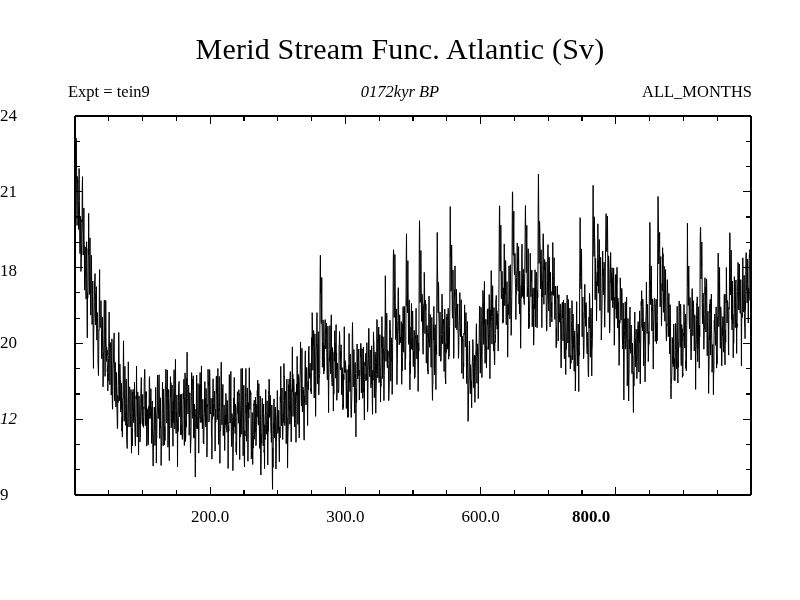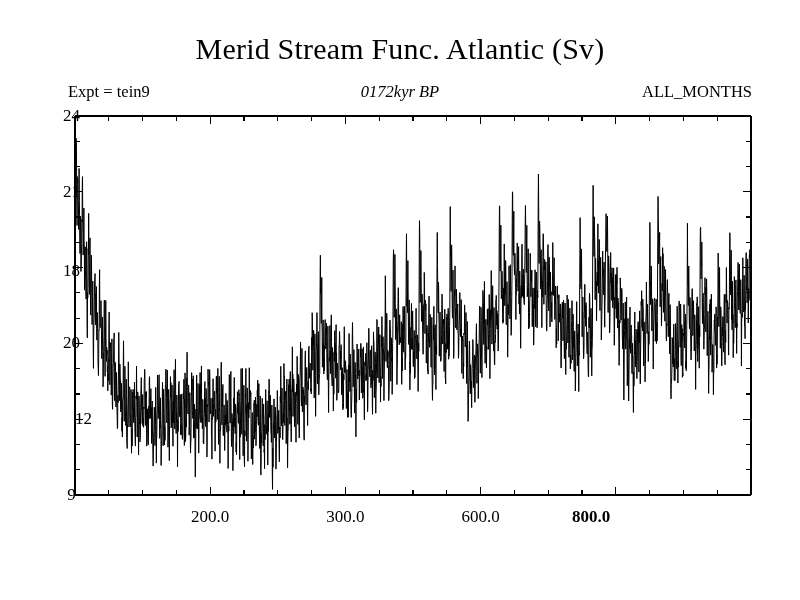--- a/index.html
+++ b/index.html
@@ -51,23 +51,22 @@
     font-size: 19px;
     white-space: nowrap;
   }
 
   .tick-label {
     position: absolute;
     font-size: 17px;
     white-space: nowrap;
   }
   .ytick-label {
-    text-align: center;
+    text-align: left;
     transform: translateY(-50%);
-    margin-left: 40px;
   }
   .xtick-label {
     transform: translateX(-50%);
   }
   svg { display: block; }
 </style>
 </head>
 <body>
 
 <div id="figure">
@@ -154,21 +153,21 @@
     <g id="series-group">
         <clipPath id="plotclip">
           <rect x="75" y="116" width="676" height="379"></rect>
         </clipPath>
         <path d="M75.00 160.54 L75.23 154.64 L75.46 186.00 L75.68 191.16 L75.91 155.68 L76.14 138.24 L76.37 142.71 L76.59 172.08 L76.82 199.88 L77.05 225.49 L77.28 176.51 L77.51 183.36 L77.73 179.48 L77.96 195.40 L78.19 206.11 L78.42 214.27 L78.65 229.45 L78.87 199.21 L79.10 168.42 L79.33 200.34 L79.56 214.85 L79.78 237.59 L80.01 253.56 L80.24 233.18 L80.47 216.32 L80.70 229.13 L80.92 271.51 L81.15 267.14 L81.38 258.86 L81.61 243.53 L81.84 219.54 L82.06 221.92 L82.29 184.52 L82.52 176.63 L82.75 226.21 L82.97 234.64 L83.20 255.08 L83.43 242.75 L83.66 229.19 L83.89 207.98 L84.11 240.39 L84.34 244.69 L84.57 290.13 L84.80 262.89 L85.02 252.80 L85.25 246.86 L85.48 277.03 L85.71 276.84 L85.94 294.76 L86.16 299.14 L86.39 259.85 L86.62 241.80 L86.85 263.19 L87.08 319.76 L87.30 337.85 L87.53 292.74 L87.76 297.81 L87.99 287.43 L88.21 248.54 L88.44 254.80 L88.67 213.35 L88.90 242.87 L89.13 280.08 L89.35 294.40 L89.58 286.99 L89.81 244.96 L90.04 237.87 L90.27 270.58 L90.49 300.99 L90.72 315.14 L90.95 299.56 L91.18 271.52 L91.40 255.28 L91.63 275.44 L91.86 293.03 L92.09 324.48 L92.32 312.79 L92.54 296.58 L92.77 281.08 L93.00 306.60 L93.23 347.00 L93.46 368.38 L93.68 335.09 L93.91 322.82 L94.14 318.47 L94.37 301.19 L94.59 281.89 L94.82 278.94 L95.05 273.57 L95.28 289.51 L95.51 325.04 L95.73 322.09 L95.96 293.62 L96.19 298.79 L96.42 286.64 L96.64 328.45 L96.87 340.13 L97.10 324.43 L97.33 312.49 L97.56 322.42 L97.78 332.55 L98.01 362.80 L98.24 368.88 L98.47 375.57 L98.70 354.25 L98.92 330.01 L99.15 330.23 L99.38 283.01 L99.61 269.67 L99.83 316.49 L100.06 325.91 L100.29 327.55 L100.52 325.74 L100.75 322.95 L100.97 300.61 L101.20 319.03 L101.43 330.73 L101.66 358.36 L101.89 358.72 L102.11 346.01 L102.34 316.96 L102.57 342.97 L102.80 350.25 L103.02 386.82 L103.25 381.85 L103.48 352.42 L103.71 351.66 L103.94 335.12 L104.16 302.01 L104.39 300.04 L104.62 303.74 L104.85 350.05 L105.07 376.38 L105.30 327.46 L105.53 345.92 L105.76 300.48 L105.99 337.32 L106.21 350.76 L106.44 361.44 L106.67 347.11 L106.90 355.63 L107.13 350.08 L107.35 371.77 L107.58 365.98 L107.81 390.79 L108.04 373.48 L108.26 380.61 L108.49 358.80 L108.72 355.74 L108.95 323.99 L109.18 312.03 L109.40 346.23 L109.63 342.57 L109.86 384.76 L110.09 346.67 L110.32 347.36 L110.54 342.71 L110.77 351.00 L111.00 372.17 L111.23 395.10 L111.45 388.30 L111.68 353.58 L111.91 338.84 L112.14 386.25 L112.37 404.71 L112.59 409.28 L112.82 390.69 L113.05 368.13 L113.28 363.90 L113.50 363.35 L113.73 339.44 L113.96 339.06 L114.19 332.95 L114.42 386.72 L114.64 400.68 L114.87 378.62 L115.10 362.54 L115.33 362.36 L115.56 370.15 L115.78 403.30 L116.01 407.01 L116.24 394.33 L116.47 372.59 L116.69 386.39 L116.92 406.03 L117.15 417.04 L117.38 428.60 L117.61 427.22 L117.83 395.36 L118.06 402.56 L118.29 385.43 L118.52 369.09 L118.75 332.43 L118.97 351.65 L119.20 370.13 L119.43 400.73 L119.66 388.78 L119.88 364.14 L120.11 373.92 L120.34 383.06 L120.57 380.68 L120.80 412.00 L121.02 390.82 L121.25 408.84 L121.48 383.34 L121.71 394.54 L121.93 431.17 L122.16 417.25 L122.39 436.97 L122.62 400.36 L122.85 398.32 L123.07 398.36 L123.30 362.64 L123.53 340.84 L123.76 370.17 L123.99 402.74 L124.21 421.39 L124.44 390.03 L124.67 391.44 L124.90 366.28 L125.12 389.36 L125.35 416.64 L125.58 413.44 L125.81 425.44 L126.04 403.73 L126.26 379.04 L126.49 416.52 L126.72 439.99 L126.95 442.99 L127.18 448.49 L127.40 428.93 L127.63 423.10 L127.86 403.74 L128.09 395.04 L128.31 361.82 L128.54 383.77 L128.77 409.98 L129.00 426.95 L129.23 387.42 L129.45 387.59 L129.68 386.86 L129.91 390.73 L130.14 411.43 L130.37 418.63 L130.59 420.77 L130.82 426.89 L131.05 389.60 L131.28 432.32 L131.50 453.18 L131.73 439.52 L131.96 428.61 L132.19 445.79 L132.42 412.76 L132.64 392.09 L132.87 398.50 L133.10 389.37 L133.33 398.31 L133.55 420.00 L133.78 422.76 L134.01 407.87 L134.24 417.06 L134.47 382.11 L134.69 414.11 L134.92 432.53 L135.15 438.01 L135.38 446.08 L135.61 417.15 L135.83 416.11 L136.06 395.95 L136.29 399.13 L136.52 366.09 L136.74 393.36 L136.97 401.31 L137.20 436.94 L137.43 421.75 L137.66 391.91 L137.88 393.64 L138.11 410.66 L138.34 433.69 L138.57 455.04 L138.80 430.94 L139.02 395.93 L139.25 407.74 L139.48 423.77 L139.71 422.15 L139.93 441.89 L140.16 437.50 L140.39 437.26 L140.62 410.84 L140.85 393.27 L141.07 387.93 L141.30 377.53 L141.53 403.21 L141.76 411.73 L141.98 416.39 L142.21 423.56 L142.44 404.37 L142.67 394.49 L142.90 425.83 L143.12 418.62 L143.35 426.09 L143.58 427.42 L143.81 407.09 L144.04 408.68 L144.26 378.51 L144.49 378.58 L144.72 369.36 L144.95 378.95 L145.17 416.25 L145.40 425.59 L145.63 397.84 L145.86 391.70 L146.09 397.86 L146.31 391.65 L146.54 418.09 L146.77 446.14 L147.00 408.63 L147.23 424.35 L147.45 409.17 L147.68 421.89 L147.91 439.99 L148.14 444.35 L148.36 444.76 L148.59 417.14 L148.82 406.15 L149.05 418.83 L149.28 380.38 L149.50 376.67 L149.73 388.26 L149.96 417.81 L150.19 417.21 L150.41 397.88 L150.64 415.32 L150.87 388.66 L151.10 418.68 L151.33 407.73 L151.55 443.44 L151.78 437.71 L152.01 424.27 L152.24 401.01 L152.47 434.15 L152.69 436.98 L152.92 454.72 L153.15 466.08 L153.38 451.50 L153.60 437.03 L153.83 431.08 L154.06 416.07 L154.29 407.19 L154.52 411.88 L154.74 431.46 L154.97 445.60 L155.20 437.27 L155.43 424.71 L155.66 387.37 L155.88 414.10 L156.11 417.74 L156.34 463.12 L156.57 437.61 L156.79 437.89 L157.02 413.48 L157.25 409.11 L157.48 375.08 L157.71 385.88 L157.93 404.78 L158.16 418.64 L158.39 407.18 L158.62 413.42 L158.84 383.21 L159.07 374.71 L159.30 390.78 L159.53 420.68 L159.76 438.45 L159.98 421.64 L160.21 428.07 L160.44 397.81 L160.67 424.62 L160.90 424.89 L161.12 465.48 L161.35 450.38 L161.58 440.32 L161.81 437.75 L162.03 426.61 L162.26 405.84 L162.49 382.27 L162.72 400.85 L162.95 398.60 L163.17 445.81 L163.40 413.31 L163.63 389.00 L163.86 400.03 L164.09 413.24 L164.31 423.67 L164.54 444.95 L164.77 426.83 L165.00 440.45 L165.22 397.06 L165.45 384.98 L165.68 385.47 L165.91 369.32 L166.14 388.02 L166.36 387.47 L166.59 397.80 L166.82 422.96 L167.05 398.31 L167.28 370.05 L167.50 387.58 L167.73 410.47 L167.96 447.20 L168.19 437.74 L168.41 421.14 L168.64 389.47 L168.87 405.27 L169.10 435.70 L169.33 460.62 L169.55 425.36 L169.78 421.06 L170.01 401.49 L170.24 398.66 L170.46 376.58 L170.69 397.01 L170.92 382.50 L171.15 427.91 L171.38 426.11 L171.60 418.04 L171.83 396.95 L172.06 384.93 L172.29 420.48 L172.52 411.53 L172.74 428.63 L172.97 446.23 L173.20 401.44 L173.43 423.00 L173.65 393.95 L173.88 384.33 L174.11 369.74 L174.34 387.66 L174.57 409.19 L174.79 429.09 L175.02 394.79 L175.25 376.22 L175.48 359.36 L175.71 402.08 L175.93 425.17 L176.16 433.49 L176.39 412.52 L176.62 421.45 L176.84 395.03 L177.07 406.38 L177.30 420.39 L177.53 466.84 L177.76 419.93 L177.98 427.78 L178.21 431.35 L178.44 400.89 L178.67 383.87 L178.89 383.20 L179.12 381.35 L179.35 409.83 L179.58 415.61 L179.81 416.81 L180.03 401.50 L180.26 394.49 L180.49 404.24 L180.72 434.51 L180.95 424.75 L181.17 435.07 L181.40 396.42 L181.63 394.15 L181.86 421.46 L182.08 425.38 L182.31 438.57 L182.54 439.37 L182.77 434.80 L183.00 406.12 L183.22 393.36 L183.45 398.70 L183.68 393.18 L183.91 379.25 L184.14 407.94 L184.36 445.52 L184.59 398.61 L184.82 407.70 L185.05 372.87 L185.27 390.32 L185.50 441.51 L185.73 436.16 L185.96 420.67 L186.19 425.56 L186.41 427.16 L186.64 378.09 L186.87 385.65 L187.10 352.16 L187.32 398.56 L187.55 399.00 L187.78 401.94 L188.01 413.96 L188.24 400.89 L188.46 384.93 L188.69 385.25 L188.92 404.33 L189.15 435.20 L189.38 426.70 L189.60 426.63 L189.83 392.70 L190.06 426.36 L190.29 435.90 L190.51 453.10 L190.74 444.48 L190.97 438.97 L191.20 406.84 L191.43 396.63 L191.65 372.58 L191.88 390.30 L192.11 378.96 L192.34 413.28 L192.57 412.78 L192.79 418.45 L193.02 415.88 L193.25 375.80 L193.48 402.21 L193.70 438.11 L193.93 422.83 L194.16 437.59 L194.39 404.27 L194.62 416.17 L194.84 415.28 L195.07 457.18 L195.30 477.10 L195.53 463.25 L195.75 433.33 L195.98 409.06 L196.21 427.56 L196.44 392.35 L196.67 375.11 L196.89 405.65 L197.12 428.98 L197.35 426.39 L197.58 428.97 L197.81 414.84 L198.03 383.47 L198.26 406.76 L198.49 416.89 L198.72 453.12 L198.94 423.60 L199.17 419.53 L199.40 415.89 L199.63 384.68 L199.86 399.21 L200.08 372.54 L200.31 390.81 L200.54 384.28 L200.77 422.47 L201.00 390.35 L201.22 392.90 L201.45 365.91 L201.68 413.22 L201.91 422.60 L202.13 416.71 L202.36 428.70 L202.59 424.44 L202.82 399.35 L203.05 414.31 L203.27 442.35 L203.50 440.57 L203.73 443.95 L203.96 430.03 L204.19 417.70 L204.41 413.72 L204.64 391.88 L204.87 381.55 L205.10 411.48 L205.32 398.42 L205.55 425.39 L205.78 426.72 L206.01 388.45 L206.24 390.67 L206.46 421.77 L206.69 415.09 L206.92 457.04 L207.15 446.40 L207.37 404.44 L207.60 406.71 L207.83 403.83 L208.06 369.19 L208.29 383.32 L208.51 385.45 L208.74 382.05 L208.97 422.07 L209.20 418.03 L209.43 380.98 L209.65 369.62 L209.88 377.75 L210.11 410.35 L210.34 413.97 L210.56 409.88 L210.79 406.35 L211.02 398.27 L211.25 409.32 L211.48 435.96 L211.70 435.59 L211.93 459.13 L212.16 417.82 L212.39 419.27 L212.62 398.00 L212.84 402.07 L213.07 378.77 L213.30 401.98 L213.53 416.33 L213.75 404.37 L213.98 408.81 L214.21 401.12 L214.44 391.12 L214.67 391.54 L214.89 420.55 L215.12 451.13 L215.35 423.99 L215.58 409.14 L215.80 422.10 L216.03 408.70 L216.26 376.42 L216.49 376.21 L216.72 393.36 L216.94 388.13 L217.17 419.54 L217.40 417.87 L217.63 377.89 L217.86 368.44 L218.08 392.49 L218.31 414.11 L218.54 444.35 L218.77 411.80 L218.99 406.79 L219.22 376.35 L219.45 407.32 L219.68 412.49 L219.91 463.31 L220.13 429.67 L220.36 430.94 L220.59 429.64 L220.82 418.04 L221.05 369.45 L221.27 362.19 L221.50 385.00 L221.73 392.37 L221.96 424.81 L222.18 389.22 L222.41 406.48 L222.64 399.36 L222.87 384.36 L223.10 432.69 L223.32 435.71 L223.55 429.28 L223.78 421.35 L224.01 404.87 L224.23 405.62 L224.46 425.47 L224.69 450.53 L224.92 429.53 L225.15 427.10 L225.37 415.36 L225.60 424.69 L225.83 393.45 L226.06 398.84 L226.29 403.20 L226.51 424.67 L226.74 426.88 L226.97 432.26 L227.20 400.42 L227.42 407.38 L227.65 423.64 L227.88 422.21 L228.11 468.46 L228.34 425.72 L228.56 425.82 L228.79 431.08 L229.02 403.39 L229.25 374.66 L229.48 376.33 L229.70 385.57 L229.93 409.09 L230.16 423.10 L230.39 403.34 L230.61 391.26 L230.84 371.35 L231.07 401.12 L231.30 432.07 L231.53 446.52 L231.75 439.80 L231.98 413.45 L232.21 417.53 L232.44 420.50 L232.66 431.69 L232.89 470.67 L233.12 456.52 L233.35 441.19 L233.58 414.24 L233.80 398.05 L234.03 410.47 L234.26 377.44 L234.49 416.15 L234.72 426.69 L234.94 418.91 L235.17 433.62 L235.40 403.98 L235.63 405.76 L235.85 415.70 L236.08 452.10 L236.31 442.23 L236.54 454.66 L236.77 429.64 L236.99 407.42 L237.22 405.90 L237.45 391.72 L237.68 399.07 L237.91 413.59 L238.13 402.71 L238.36 422.05 L238.59 423.29 L238.82 389.66 L239.04 395.26 L239.27 393.71 L239.50 438.82 L239.73 459.59 L239.96 422.74 L240.18 437.16 L240.41 429.19 L240.64 409.17 L240.87 400.51 L241.10 368.56 L241.32 405.76 L241.55 418.59 L241.78 434.28 L242.01 404.83 L242.23 394.96 L242.46 368.38 L242.69 407.38 L242.92 424.70 L243.15 455.78 L243.37 425.52 L243.60 423.67 L243.83 385.27 L244.06 428.17 L244.28 458.76 L244.51 466.82 L244.74 430.69 L244.97 436.12 L245.20 423.78 L245.42 393.55 L245.65 396.84 L245.88 368.45 L246.11 413.22 L246.34 404.95 L246.56 441.20 L246.79 422.28 L247.02 401.73 L247.25 387.89 L247.47 401.51 L247.70 415.89 L247.93 461.29 L248.16 439.50 L248.39 419.46 L248.61 402.68 L248.84 417.89 L249.07 391.59 L249.30 367.74 L249.53 397.01 L249.75 407.22 L249.98 409.44 L250.21 398.31 L250.44 390.58 L250.66 394.45 L250.89 392.74 L251.12 441.23 L251.35 458.95 L251.58 449.82 L251.80 425.17 L252.03 423.62 L252.26 412.57 L252.49 450.51 L252.71 464.47 L252.94 448.10 L253.17 447.41 L253.40 447.92 L253.63 434.38 L253.85 403.87 L254.08 404.99 L254.31 400.16 L254.54 439.16 L254.77 421.64 L254.99 432.00 L255.22 420.37 L255.45 397.10 L255.68 404.10 L255.90 445.73 L256.13 444.10 L256.36 426.89 L256.59 424.62 L256.82 404.32 L257.04 416.77 L257.27 390.43 L257.50 396.96 L257.73 380.13 L257.96 409.95 L258.18 420.78 L258.41 425.21 L258.64 399.70 L258.87 383.67 L259.09 413.23 L259.32 425.80 L259.55 442.86 L259.78 448.48 L260.01 412.08 L260.23 395.93 L260.46 420.67 L260.69 471.25 L260.92 475.06 L261.14 464.73 L261.37 433.85 L261.60 443.08 L261.83 422.16 L262.06 406.44 L262.28 398.29 L262.51 413.36 L262.74 419.88 L262.97 428.18 L263.20 445.77 L263.42 411.07 L263.65 403.98 L263.88 423.16 L264.11 452.32 L264.33 449.60 L264.56 468.71 L264.79 424.66 L265.02 439.65 L265.25 415.37 L265.47 414.95 L265.70 389.55 L265.93 413.75 L266.16 433.03 L266.39 434.20 L266.61 424.67 L266.84 414.42 L267.07 400.78 L267.30 411.39 L267.52 437.44 L267.75 465.03 L267.98 445.64 L268.21 414.48 L268.44 431.27 L268.66 391.40 L268.89 392.93 L269.12 379.18 L269.35 389.11 L269.57 417.48 L269.80 414.84 L270.03 414.15 L270.26 395.15 L270.49 407.86 L270.71 421.31 L270.94 432.82 L271.17 432.85 L271.40 442.35 L271.63 418.01 L271.85 404.99 L272.08 422.50 L272.31 474.17 L272.54 489.33 L272.76 447.91 L272.99 467.37 L273.22 442.97 L273.45 429.81 L273.68 420.62 L273.90 398.97 L274.13 398.94 L274.36 422.35 L274.59 438.00 L274.82 418.96 L275.04 413.09 L275.27 407.14 L275.50 413.02 L275.73 460.15 L275.95 469.10 L276.18 463.94 L276.41 442.25 L276.64 431.09 L276.87 415.91 L277.09 412.19 L277.32 390.47 L277.55 402.00 L277.78 433.38 L278.01 430.82 L278.23 415.23 L278.46 429.66 L278.69 410.35 L278.92 430.22 L279.14 450.21 L279.37 461.77 L279.60 433.60 L279.83 426.91 L280.06 438.02 L280.28 396.52 L280.51 402.58 L280.74 366.35 L280.97 386.56 L281.19 416.61 L281.42 425.96 L281.65 403.11 L281.88 388.60 L282.11 388.00 L282.33 424.37 L282.56 439.36 L282.79 439.61 L283.02 423.93 L283.25 413.85 L283.47 422.65 L283.70 400.39 L283.93 363.50 L284.16 376.82 L284.38 376.01 L284.61 411.96 L284.84 425.48 L285.07 400.22 L285.30 398.51 L285.52 391.43 L285.75 395.92 L285.98 411.66 L286.21 443.67 L286.44 433.76 L286.66 396.83 L286.89 379.08 L287.12 418.22 L287.35 417.85 L287.57 467.74 L287.80 442.89 L288.03 431.70 L288.26 426.66 L288.49 390.58 L288.71 384.65 L288.94 391.63 L289.17 379.02 L289.40 409.57 L289.62 404.58 L289.85 424.25 L290.08 380.53 L290.31 371.56 L290.54 412.38 L290.76 416.14 L290.99 427.25 L291.22 441.85 L291.45 424.27 L291.68 389.87 L291.90 388.44 L292.13 381.94 L292.36 346.83 L292.59 392.06 L292.81 374.07 L293.04 416.46 L293.27 398.74 L293.50 396.31 L293.73 378.93 L293.95 383.83 L294.18 391.41 L294.41 419.92 L294.64 426.88 L294.87 396.17 L295.09 392.23 L295.32 392.18 L295.55 405.67 L295.78 423.54 L296.00 442.30 L296.23 403.64 L296.46 390.68 L296.69 383.98 L296.92 395.12 L297.14 356.30 L297.37 375.88 L297.60 380.57 L297.83 424.34 L298.05 407.83 L298.28 374.38 L298.51 381.02 L298.74 409.81 L298.97 427.30 L299.19 437.90 L299.42 433.22 L299.65 388.25 L299.88 377.19 L300.11 375.42 L300.33 361.08 L300.56 341.94 L300.79 366.84 L301.02 372.00 L301.24 399.62 L301.47 405.92 L301.70 385.56 L301.93 348.37 L302.16 399.05 L302.38 411.96 L302.61 411.39 L302.84 387.81 L303.07 387.00 L303.30 393.84 L303.52 389.95 L303.75 416.02 L303.98 437.40 L304.21 440.16 L304.43 395.81 L304.66 402.51 L304.89 387.17 L305.12 358.43 L305.35 350.84 L305.57 386.60 L305.80 373.72 L306.03 404.86 L306.26 377.95 L306.49 381.04 L306.71 367.43 L306.94 375.51 L307.17 391.15 L307.40 409.15 L307.62 425.53 L307.85 396.17 L308.08 381.51 L308.31 389.65 L308.54 350.30 L308.76 348.09 L308.99 346.27 L309.22 378.33 L309.45 377.99 L309.67 371.67 L309.90 367.48 L310.13 363.19 L310.36 372.84 L310.59 375.05 L310.81 391.27 L311.04 388.57 L311.27 393.90 L311.50 361.98 L311.73 337.53 L311.95 349.65 L312.18 312.68 L312.41 322.29 L312.64 336.63 L312.86 370.22 L313.09 335.27 L313.32 345.23 L313.55 330.39 L313.78 332.58 L314.00 378.89 L314.23 398.05 L314.46 382.00 L314.69 345.35 L314.92 333.94 L315.14 351.53 L315.37 375.45 L315.60 416.39 L315.83 394.63 L316.05 375.08 L316.28 349.95 L316.51 343.88 L316.74 331.34 L316.97 312.66 L317.19 342.50 L317.42 346.25 L317.65 384.05 L317.88 355.32 L318.10 348.35 L318.33 331.64 L318.56 366.94 L318.79 394.75 L319.02 385.03 L319.24 379.64 L319.47 374.16 L319.70 373.73 L319.93 310.49 L320.16 272.89 L320.38 255.23 L320.61 293.35 L320.84 287.59 L321.07 314.93 L321.29 323.42 L321.52 307.94 L321.75 277.52 L321.98 323.27 L322.21 332.11 L322.43 367.21 L322.66 343.13 L322.89 355.80 L323.12 319.90 L323.35 341.29 L323.57 358.32 L323.80 374.01 L324.03 356.88 L324.26 370.70 L324.48 345.84 L324.71 348.79 L324.94 329.19 L325.17 319.57 L325.40 342.97 L325.62 342.42 L325.85 348.82 L326.08 328.63 L326.31 333.68 L326.53 323.21 L326.76 352.58 L326.99 366.47 L327.22 376.99 L327.45 379.77 L327.67 350.19 L327.90 326.15 L328.13 364.20 L328.36 387.90 L328.59 412.52 L328.81 381.33 L329.04 367.52 L329.27 357.92 L329.50 361.22 L329.72 349.63 L329.95 325.59 L330.18 347.64 L330.41 349.16 L330.64 373.71 L330.86 354.28 L331.09 322.61 L331.32 314.84 L331.55 342.69 L331.78 378.51 L332.00 380.86 L332.23 385.90 L332.46 347.57 L332.69 351.81 L332.91 361.85 L333.14 378.45 L333.37 411.08 L333.60 378.43 L333.83 394.31 L334.05 352.33 L334.28 361.36 L334.51 356.73 L334.74 330.72 L334.96 354.09 L335.19 343.37 L335.42 378.15 L335.65 377.96 L335.88 344.84 L336.10 324.57 L336.33 369.51 L336.56 352.82 L336.79 400.29 L337.02 394.72 L337.24 372.12 L337.47 363.04 L337.70 364.72 L337.93 376.33 L338.15 392.52 L338.38 390.48 L338.61 392.54 L338.84 389.15 L339.07 345.30 L339.29 344.17 L339.52 331.38 L339.75 337.16 L339.98 357.51 L340.21 363.06 L340.43 369.78 L340.66 350.93 L340.89 358.60 L341.12 344.71 L341.34 363.25 L341.57 394.67 L341.80 373.08 L342.03 384.09 L342.26 367.69 L342.48 370.69 L342.71 406.38 L342.94 409.76 L343.17 404.02 L343.40 407.58 L343.62 374.18 L343.85 379.72 L344.08 349.28 L344.31 326.73 L344.53 371.76 L344.76 369.22 L344.99 373.05 L345.22 371.97 L345.45 360.72 L345.67 365.27 L345.90 367.41 L346.13 385.21 L346.36 408.52 L346.58 385.24 L346.81 373.77 L347.04 369.53 L347.27 388.83 L347.50 394.70 L347.72 417.31 L347.95 393.98 L348.18 417.21 L348.41 399.53 L348.64 365.16 L348.86 379.28 L349.09 333.52 L349.32 382.21 L349.55 364.86 L349.77 382.63 L350.00 391.67 L350.23 354.09 L350.46 369.12 L350.69 375.69 L350.91 409.14 L351.14 417.47 L351.37 417.37 L351.60 404.03 L351.83 393.57 L352.05 368.09 L352.28 335.71 L352.51 322.56 L352.74 343.02 L352.96 350.30 L353.19 386.83 L353.42 374.30 L353.65 361.99 L353.88 349.62 L354.10 364.19 L354.33 388.41 L354.56 413.10 L354.79 378.55 L355.01 364.82 L355.24 362.45 L355.47 373.53 L355.70 389.61 L355.93 436.83 L356.15 388.80 L356.38 396.68 L356.61 402.40 L356.84 373.65 L357.07 344.02 L357.29 353.32 L357.52 367.16 L357.75 378.99 L357.98 370.22 L358.20 367.37 L358.43 349.06 L358.66 359.09 L358.89 375.90 L359.12 370.07 L359.34 400.05 L359.57 382.21 L359.80 376.56 L360.03 375.62 L360.26 348.82 L360.48 356.86 L360.71 343.33 L360.94 343.65 L361.17 353.12 L361.39 392.83 L361.62 361.56 L361.85 355.66 L362.08 348.75 L362.31 365.92 L362.53 370.28 L362.76 398.30 L362.99 388.04 L363.22 358.47 L363.44 346.96 L363.67 391.88 L363.90 388.64 L364.13 398.25 L364.36 419.83 L364.58 379.48 L364.81 362.28 L365.04 361.85 L365.27 365.89 L365.50 356.48 L365.72 353.31 L365.95 380.77 L366.18 374.04 L366.41 379.77 L366.63 372.25 L366.86 342.68 L367.09 359.14 L367.32 365.72 L367.55 411.73 L367.77 407.63 L368.00 382.55 L368.23 370.56 L368.46 358.15 L368.69 328.24 L368.91 328.66 L369.14 348.65 L369.37 365.14 L369.60 372.50 L369.82 376.83 L370.05 363.05 L370.28 350.00 L370.51 351.08 L370.74 353.58 L370.96 387.75 L371.19 365.83 L371.42 368.05 L371.65 345.78 L371.87 384.14 L372.10 374.97 L372.33 405.40 L372.56 414.29 L372.79 370.33 L373.01 380.33 L373.24 373.53 L373.47 331.89 L373.70 340.83 L373.93 341.63 L374.15 366.65 L374.38 397.62 L374.61 378.66 L374.84 356.26 L375.06 351.88 L375.29 353.32 L375.52 362.46 L375.75 413.20 L375.98 392.85 L376.20 389.54 L376.43 374.62 L376.66 351.84 L376.89 319.48 L377.12 321.00 L377.34 343.46 L377.57 363.82 L377.80 377.90 L378.03 352.49 L378.25 339.08 L378.48 344.08 L378.71 327.02 L378.94 371.66 L379.17 382.59 L379.39 367.78 L379.62 343.69 L379.85 334.62 L380.08 363.70 L380.31 366.78 L380.53 402.05 L380.76 376.40 L380.99 386.35 L381.22 355.45 L381.44 335.80 L381.67 346.94 L381.90 316.58 L382.13 332.71 L382.36 342.77 L382.58 378.50 L382.81 352.74 L383.04 336.73 L383.27 347.42 L383.49 348.15 L383.72 361.64 L383.95 400.62 L384.18 375.62 L384.41 363.95 L384.63 350.17 L384.86 335.65 L385.09 326.18 L385.32 275.71 L385.55 296.15 L385.77 338.25 L386.00 361.42 L386.23 333.96 L386.46 326.89 L386.68 313.12 L386.91 317.11 L387.14 359.92 L387.37 367.68 L387.60 349.88 L387.82 357.59 L388.05 351.29 L388.28 364.42 L388.51 370.79 L388.74 400.60 L388.96 393.65 L389.19 387.75 L389.42 360.84 L389.65 329.09 L389.87 320.07 L390.10 321.12 L390.33 331.11 L390.56 330.20 L390.79 381.21 L391.01 349.80 L391.24 351.43 L391.47 337.85 L391.70 361.45 L391.92 358.45 L392.15 394.39 L392.38 381.95 L392.61 343.31 L392.84 337.12 L393.06 307.06 L393.29 260.11 L393.52 249.75 L393.75 254.70 L393.98 292.46 L394.20 317.36 L394.43 300.32 L394.66 291.95 L394.89 254.51 L395.11 279.72 L395.34 303.79 L395.57 339.46 L395.80 335.62 L396.03 329.65 L396.25 308.92 L396.48 324.54 L396.71 342.35 L396.94 384.59 L397.17 367.41 L397.39 359.36 L397.62 326.78 L397.85 320.66 L398.08 292.32 L398.30 287.66 L398.53 296.55 L398.76 331.54 L398.99 334.24 L399.22 344.74 L399.44 331.73 L399.67 314.81 L399.90 338.64 L400.13 343.01 L400.35 337.22 L400.58 340.31 L400.81 341.90 L401.04 337.55 L401.27 321.65 L401.49 357.21 L401.72 384.33 L401.95 357.56 L402.18 370.93 L402.41 352.42 L402.63 323.90 L402.86 331.62 L403.09 306.55 L403.32 316.77 L403.54 347.85 L403.77 352.32 L404.00 321.20 L404.23 309.63 L404.46 306.36 L404.68 331.65 L404.91 345.22 L405.14 369.92 L405.37 352.61 L405.60 358.44 L405.82 345.05 L406.05 291.93 L406.28 255.41 L406.51 233.75 L406.73 273.77 L406.96 306.13 L407.19 297.25 L407.42 312.72 L407.65 278.75 L407.87 260.64 L408.10 289.50 L408.33 313.15 L408.56 342.24 L408.78 344.47 L409.01 321.80 L409.24 299.90 L409.47 328.81 L409.70 352.69 L409.92 389.81 L410.15 361.91 L410.38 373.29 L410.61 329.37 L410.84 327.42 L411.06 329.80 L411.29 312.17 L411.52 303.39 L411.75 348.95 L411.97 338.49 L412.20 349.76 L412.43 313.99 L412.66 310.94 L412.89 326.36 L413.11 359.87 L413.34 366.62 L413.57 351.74 L413.80 357.39 L414.03 336.87 L414.25 330.42 L414.48 378.72 L414.71 376.28 L414.94 377.39 L415.16 374.91 L415.39 335.63 L415.62 337.13 L415.85 338.04 L416.08 308.28 L416.30 341.36 L416.53 340.08 L416.76 358.38 L416.99 359.05 L417.22 339.13 L417.44 334.93 L417.67 340.34 L417.90 368.94 L418.13 391.41 L418.35 375.37 L418.58 342.86 L418.81 351.22 L419.04 304.26 L419.27 248.39 L419.49 220.67 L419.72 232.77 L419.95 275.35 L420.18 302.49 L420.40 275.63 L420.63 272.05 L420.86 250.52 L421.09 268.45 L421.32 296.27 L421.54 321.42 L421.77 309.58 L422.00 294.06 L422.23 295.84 L422.46 315.05 L422.68 332.03 L422.91 346.95 L423.14 354.30 L423.37 333.52 L423.59 305.96 L423.82 303.45 L424.05 302.94 L424.28 272.40 L424.51 287.25 L424.73 307.80 L424.96 333.69 L425.19 300.04 L425.42 309.84 L425.65 310.17 L425.87 303.88 L426.10 312.23 L426.33 363.15 L426.56 328.41 L426.78 336.79 L427.01 325.30 L427.24 332.58 L427.47 369.05 L427.70 370.75 L427.92 369.72 L428.15 374.15 L428.38 332.96 L428.61 341.69 L428.83 312.26 L429.06 296.15 L429.29 334.77 L429.52 347.29 L429.75 346.49 L429.97 346.49 L430.20 314.40 L430.43 333.88 L430.66 333.79 L430.89 350.73 L431.11 367.26 L431.34 344.41 L431.57 343.30 L431.80 317.35 L432.02 368.93 L432.25 388.56 L432.48 400.37 L432.71 385.15 L432.94 383.14 L433.16 340.95 L433.39 324.78 L433.62 340.09 L433.85 306.38 L434.08 329.71 L434.30 327.91 L434.53 374.98 L434.76 357.38 L434.99 345.94 L435.21 324.69 L435.44 347.05 L435.67 354.76 L435.90 389.55 L436.13 349.88 L436.35 345.30 L436.58 354.45 L436.81 296.97 L437.04 265.56 L437.26 232.46 L437.49 265.45 L437.72 284.26 L437.95 300.60 L438.18 312.74 L438.40 282.28 L438.63 286.63 L438.86 315.09 L439.09 323.35 L439.32 356.15 L439.54 339.22 L439.77 334.06 L440.00 311.96 L440.23 324.86 L440.45 357.55 L440.68 361.40 L440.91 361.16 L441.14 360.14 L441.37 346.77 L441.59 334.39 L441.82 304.30 L442.05 294.10 L442.28 304.89 L442.51 313.55 L442.73 344.04 L442.96 333.92 L443.19 319.22 L443.42 323.64 L443.64 319.60 L443.87 329.66 L444.10 371.43 L444.33 331.53 L444.56 351.42 L444.78 309.15 L445.01 326.90 L445.24 377.78 L445.47 377.12 L445.69 383.97 L445.92 343.26 L446.15 352.56 L446.38 343.50 L446.61 317.20 L446.83 319.64 L447.06 313.92 L447.29 320.22 L447.52 349.14 L447.75 341.77 L447.97 340.50 L448.20 308.31 L448.43 332.07 L448.66 359.22 L448.88 354.69 L449.11 355.84 L449.34 351.74 L449.57 326.57 L449.80 309.74 L450.02 251.88 L450.25 206.61 L450.48 256.79 L450.71 252.75 L450.94 291.34 L451.16 289.66 L451.39 278.26 L451.62 244.91 L451.85 262.22 L452.07 290.35 L452.30 312.59 L452.53 318.14 L452.76 314.89 L452.99 270.01 L453.21 313.33 L453.44 324.00 L453.67 358.44 L453.90 353.72 L454.13 315.20 L454.35 299.84 L454.58 289.88 L454.81 295.50 L455.04 265.90 L455.26 306.53 L455.49 311.13 L455.72 327.82 L455.95 316.16 L456.18 314.36 L456.40 289.17 L456.63 296.43 L456.86 329.86 L457.09 323.43 L457.31 323.51 L457.54 307.41 L457.77 303.98 L458.00 333.23 L458.23 333.77 L458.45 358.33 L458.68 353.56 L458.91 337.37 L459.14 326.88 L459.37 320.32 L459.59 313.07 L459.82 292.54 L460.05 310.11 L460.28 332.73 L460.50 336.54 L460.73 329.37 L460.96 336.24 L461.19 299.64 L461.42 322.53 L461.64 354.89 L461.87 373.41 L462.10 342.82 L462.33 336.04 L462.56 340.94 L462.78 339.60 L463.01 356.65 L463.24 378.66 L463.47 362.88 L463.69 366.49 L463.92 333.16 L464.15 334.55 L464.38 333.81 L464.61 304.87 L464.83 320.15 L465.06 328.63 L465.29 346.81 L465.52 341.32 L465.74 328.31 L465.97 312.57 L466.20 335.41 L466.43 364.24 L466.66 383.54 L466.88 345.45 L467.11 366.45 L467.34 321.53 L467.57 350.45 L467.80 389.59 L468.02 421.37 L468.25 418.21 L468.48 398.78 L468.71 385.29 L468.93 375.04 L469.16 354.31 L469.39 340.99 L469.62 345.08 L469.85 378.64 L470.07 382.20 L470.30 393.78 L470.53 364.72 L470.76 369.51 L470.99 388.54 L471.21 381.06 L471.44 397.65 L471.67 407.63 L471.90 380.93 L472.12 368.36 L472.35 361.72 L472.58 356.13 L472.81 339.55 L473.04 344.92 L473.26 359.84 L473.49 387.54 L473.72 374.25 L473.95 363.48 L474.17 357.62 L474.40 354.95 L474.63 390.64 L474.86 402.35 L475.09 398.40 L475.31 371.32 L475.54 355.47 L475.77 354.30 L476.00 347.61 L476.23 330.34 L476.45 323.69 L476.68 347.22 L476.91 383.34 L477.14 352.20 L477.36 355.32 L477.59 343.89 L477.82 352.32 L478.05 372.62 L478.28 398.62 L478.50 385.69 L478.73 354.22 L478.96 345.84 L479.19 337.79 L479.42 317.36 L479.64 306.14 L479.87 320.49 L480.10 341.78 L480.33 373.18 L480.55 352.97 L480.78 339.16 L481.01 307.24 L481.24 320.45 L481.47 358.76 L481.69 359.81 L481.92 377.61 L482.15 356.49 L482.38 320.99 L482.60 320.14 L482.83 290.43 L483.06 291.30 L483.29 297.90 L483.52 334.83 L483.74 344.43 L483.97 303.00 L484.20 323.13 L484.43 281.35 L484.66 332.98 L484.88 351.65 L485.11 363.29 L485.34 354.34 L485.57 325.68 L485.79 319.30 L486.02 319.84 L486.25 358.16 L486.48 367.79 L486.71 346.58 L486.93 349.45 L487.16 329.21 L487.39 309.65 L487.62 324.98 L487.85 311.11 L488.07 308.63 L488.30 334.12 L488.53 349.33 L488.76 335.46 L488.98 336.57 L489.21 294.55 L489.44 312.02 L489.67 329.71 L489.90 378.67 L490.12 356.88 L490.35 328.33 L490.58 309.91 L490.81 312.24 L491.04 297.21 L491.26 270.59 L491.49 316.39 L491.72 321.61 L491.95 344.11 L492.17 332.20 L492.40 317.80 L492.63 285.70 L492.86 308.56 L493.09 319.19 L493.31 334.78 L493.54 351.05 L493.77 320.16 L494.00 307.62 L494.22 346.27 L494.45 363.64 L494.68 364.85 L494.91 341.40 L495.14 341.92 L495.36 342.39 L495.59 333.54 L495.82 300.05 L496.05 299.87 L496.28 295.45 L496.50 319.56 L496.73 325.13 L496.96 310.75 L497.19 329.18 L497.41 313.89 L497.64 322.12 L497.87 330.87 L498.10 351.06 L498.33 349.51 L498.55 330.39 L498.78 312.39 L499.01 278.02 L499.24 233.91 L499.47 205.82 L499.69 206.93 L499.92 265.60 L500.15 271.17 L500.38 268.34 L500.60 251.75 L500.83 225.11 L501.06 257.00 L501.29 298.74 L501.52 298.65 L501.74 289.61 L501.97 271.22 L502.20 275.92 L502.43 293.39 L502.65 319.29 L502.88 323.32 L503.11 319.45 L503.34 321.99 L503.57 287.90 L503.79 298.49 L504.02 294.41 L504.25 243.92 L504.48 279.19 L504.71 305.71 L504.93 305.27 L505.16 282.23 L505.39 294.00 L505.62 260.51 L505.84 272.11 L506.07 322.50 L506.30 324.76 L506.53 323.90 L506.76 320.82 L506.98 281.68 L507.21 309.49 L507.44 327.03 L507.67 357.17 L507.90 336.77 L508.12 304.32 L508.35 313.43 L508.58 314.83 L508.81 300.09 L509.03 265.86 L509.26 280.34 L509.49 290.20 L509.72 304.89 L509.95 318.95 L510.17 308.22 L510.40 264.77 L510.63 289.74 L510.86 297.04 L511.08 335.39 L511.31 334.57 L511.54 314.74 L511.77 296.48 L512.00 274.15 L512.22 221.61 L512.45 191.80 L512.68 194.27 L512.91 247.51 L513.14 252.50 L513.36 255.30 L513.59 227.97 L513.82 211.20 L514.05 262.42 L514.27 267.36 L514.50 274.89 L514.73 272.48 L514.96 253.32 L515.19 269.41 L515.41 283.17 L515.64 287.88 L515.87 319.47 L516.10 296.46 L516.33 295.44 L516.55 277.63 L516.78 270.61 L517.01 267.59 L517.24 242.92 L517.46 270.45 L517.69 258.83 L517.92 288.12 L518.15 291.22 L518.38 257.87 L518.60 246.67 L518.83 276.46 L519.06 304.15 L519.29 293.43 L519.51 313.92 L519.74 271.08 L519.97 285.65 L520.20 291.62 L520.43 326.15 L520.65 348.29 L520.88 322.77 L521.11 289.07 L521.34 285.34 L521.57 298.09 L521.79 256.94 L522.02 244.21 L522.25 272.74 L522.48 296.30 L522.70 291.55 L522.93 275.48 L523.16 277.35 L523.39 269.03 L523.62 298.43 L523.84 289.34 L524.07 302.63 L524.30 304.67 L524.53 284.63 L524.76 273.53 L524.98 251.61 L525.21 223.56 L525.44 205.52 L525.67 224.01 L525.89 232.67 L526.12 252.88 L526.35 272.44 L526.58 239.67 L526.81 225.36 L527.03 256.53 L527.26 296.73 L527.49 292.51 L527.72 287.41 L527.95 294.19 L528.17 248.72 L528.40 287.40 L528.63 328.91 L528.86 320.72 L529.08 327.66 L529.31 324.64 L529.54 312.40 L529.77 299.97 L530.00 281.74 L530.22 253.31 L530.45 267.24 L530.68 273.85 L530.91 296.73 L531.13 272.76 L531.36 270.08 L531.59 281.55 L531.82 270.15 L532.05 292.30 L532.27 326.69 L532.50 294.41 L532.73 303.25 L532.96 287.88 L533.19 307.64 L533.41 304.36 L533.64 345.18 L533.87 336.31 L534.10 309.99 L534.32 288.17 L534.55 308.52 L534.78 289.83 L535.01 269.75 L535.24 274.15 L535.46 286.13 L535.69 326.87 L535.92 286.90 L536.15 277.47 L536.38 272.16 L536.60 276.14 L536.83 312.69 L537.06 327.80 L537.29 325.61 L537.51 290.76 L537.74 297.61 L537.97 265.98 L538.20 205.10 L538.43 174.02 L538.65 200.05 L538.88 241.39 L539.11 263.42 L539.34 240.29 L539.56 221.25 L539.79 227.21 L540.02 243.47 L540.25 251.79 L540.48 288.89 L540.70 273.20 L540.93 254.79 L541.16 249.83 L541.39 267.99 L541.62 287.32 L541.84 327.67 L542.07 293.56 L542.30 280.96 L542.53 297.01 L542.75 270.60 L542.98 240.94 L543.21 233.73 L543.44 241.01 L543.67 256.60 L543.89 304.27 L544.12 266.02 L544.35 270.13 L544.58 259.49 L544.81 261.27 L545.03 270.62 L545.26 294.97 L545.49 282.82 L545.72 265.41 L545.94 261.90 L546.17 294.84 L546.40 323.24 L546.63 331.12 L546.86 328.82 L547.08 308.13 L547.31 299.02 L547.54 280.24 L547.77 251.79 L547.99 244.55 L548.22 257.50 L548.45 271.98 L548.68 310.92 L548.91 292.12 L549.13 257.17 L549.36 263.43 L549.59 282.58 L549.82 290.03 L550.05 326.91 L550.27 282.38 L550.50 272.29 L550.73 295.46 L550.96 291.42 L551.18 308.32 L551.41 316.74 L551.64 302.56 L551.87 321.94 L552.10 292.31 L552.32 294.38 L552.55 286.97 L552.78 242.54 L553.01 278.94 L553.24 277.68 L553.46 295.43 L553.69 288.61 L553.92 270.62 L554.15 257.70 L554.37 289.35 L554.60 291.83 L554.83 319.38 L555.06 290.71 L555.29 304.09 L555.51 286.13 L555.74 307.83 L555.97 324.66 L556.20 347.77 L556.43 328.70 L556.65 344.04 L556.88 322.25 L557.11 287.87 L557.34 285.89 L557.56 295.50 L557.79 297.99 L558.02 295.10 L558.25 340.87 L558.48 313.23 L558.70 317.23 L558.93 294.72 L559.16 317.54 L559.39 313.88 L559.61 322.20 L559.84 321.17 L560.07 308.65 L560.30 303.96 L560.53 317.55 L560.75 340.48 L560.98 367.04 L561.21 368.02 L561.44 348.00 L561.67 320.73 L561.89 309.81 L562.12 304.80 L562.35 302.29 L562.58 317.96 L562.80 304.38 L563.03 340.86 L563.26 326.87 L563.49 300.04 L563.72 304.45 L563.94 319.90 L564.17 343.66 L564.40 358.67 L564.63 336.14 L564.86 333.98 L565.08 303.00 L565.31 346.49 L565.54 363.77 L565.77 374.57 L565.99 351.35 L566.22 343.21 L566.45 349.17 L566.68 332.09 L566.91 316.61 L567.13 295.09 L567.36 313.84 L567.59 316.87 L567.82 342.91 L568.04 340.67 L568.27 299.39 L568.50 314.38 L568.73 334.74 L568.96 357.27 L569.18 344.77 L569.41 343.74 L569.64 339.24 L569.87 308.13 L570.10 357.26 L570.32 368.96 L570.55 362.07 L570.78 355.05 L571.01 363.42 L571.23 344.69 L571.46 327.19 L571.69 320.41 L571.92 300.60 L572.15 302.76 L572.37 334.15 L572.60 359.95 L572.83 353.32 L573.06 313.98 L573.29 327.78 L573.51 347.44 L573.74 335.61 L573.97 353.66 L574.20 371.30 L574.42 335.04 L574.65 330.93 L574.88 345.10 L575.11 362.11 L575.34 390.91 L575.56 381.24 L575.79 357.57 L576.02 352.75 L576.25 331.59 L576.47 319.52 L576.70 301.65 L576.93 330.85 L577.16 339.48 L577.39 365.87 L577.61 333.90 L577.84 343.65 L578.07 324.05 L578.30 329.66 L578.53 362.08 L578.75 391.55 L578.98 350.99 L579.21 355.42 L579.44 346.39 L579.66 282.50 L579.89 254.55 L580.12 217.65 L580.35 246.46 L580.58 277.76 L580.80 285.91 L581.03 288.95 L581.26 272.16 L581.49 248.91 L581.72 281.16 L581.94 299.56 L582.17 336.76 L582.40 310.29 L582.63 307.69 L582.85 297.03 L583.08 320.16 L583.31 339.52 L583.54 358.81 L583.77 356.49 L583.99 347.00 L584.22 312.20 L584.45 311.66 L584.68 284.29 L584.90 284.65 L585.13 317.88 L585.36 305.39 L585.59 326.29 L585.82 317.33 L586.04 302.56 L586.27 306.90 L586.50 326.15 L586.73 341.09 L586.96 349.62 L587.18 353.86 L587.41 337.58 L587.64 332.11 L587.87 347.39 L588.09 366.55 L588.32 375.73 L588.55 376.96 L588.78 352.26 L589.01 317.24 L589.23 327.99 L589.46 293.02 L589.69 295.04 L589.92 307.64 L590.15 329.86 L590.37 357.22 L590.60 341.13 L590.83 312.74 L591.06 308.25 L591.28 317.94 L591.51 339.58 L591.74 375.86 L591.97 350.81 L592.20 346.99 L592.42 337.23 L592.65 262.99 L592.88 223.00 L593.11 185.32 L593.34 220.19 L593.56 237.45 L593.79 249.38 L594.02 256.47 L594.25 216.77 L594.47 232.84 L594.70 239.04 L594.93 255.91 L595.16 299.71 L595.39 274.39 L595.61 258.45 L595.84 270.61 L596.07 291.08 L596.30 281.35 L596.52 320.81 L596.75 305.63 L596.98 286.73 L597.21 272.32 L597.44 285.74 L597.66 270.95 L597.89 223.80 L598.12 268.08 L598.35 261.39 L598.58 293.14 L598.80 262.20 L599.03 255.27 L599.26 239.47 L599.49 253.47 L599.71 284.97 L599.94 310.54 L600.17 281.71 L600.40 277.50 L600.63 257.32 L600.85 288.44 L601.08 304.98 L601.31 340.06 L601.54 329.93 L601.77 319.54 L601.99 306.43 L602.22 288.00 L602.45 269.25 L602.68 251.00 L602.90 275.79 L603.13 268.65 L603.36 292.87 L603.59 294.79 L603.82 279.29 L604.04 262.09 L604.27 268.68 L604.50 313.96 L604.73 327.21 L604.95 303.61 L605.18 294.08 L605.41 258.96 L605.64 247.04 L605.87 226.56 L606.09 213.70 L606.32 229.89 L606.55 233.97 L606.78 251.56 L607.01 247.73 L607.23 224.63 L607.46 216.01 L607.69 244.77 L607.92 278.85 L608.14 312.52 L608.37 273.97 L608.60 255.90 L608.83 261.32 L609.06 267.84 L609.28 287.41 L609.51 333.00 L609.74 332.20 L609.97 318.67 L610.20 284.00 L610.42 269.69 L610.65 252.46 L610.88 271.24 L611.11 283.13 L611.33 272.84 L611.56 288.26 L611.79 300.50 L612.02 267.74 L612.25 276.61 L612.47 277.29 L612.70 307.77 L612.93 307.59 L613.16 285.67 L613.38 299.81 L613.61 267.94 L613.84 283.70 L614.07 320.11 L614.30 345.25 L614.52 333.26 L614.75 297.31 L614.98 309.11 L615.21 301.13 L615.44 275.31 L615.66 274.56 L615.89 291.01 L616.12 299.91 L616.35 318.36 L616.57 274.81 L616.80 283.83 L617.03 267.33 L617.26 294.70 L617.49 310.34 L617.71 328.04 L617.94 298.03 L618.17 305.78 L618.40 302.54 L618.63 324.53 L618.85 341.10 L619.08 365.41 L619.31 355.51 L619.54 320.19 L619.76 322.18 L619.99 323.04 L620.22 277.87 L620.45 284.00 L620.68 292.83 L620.90 317.39 L621.13 320.13 L621.36 310.94 L621.59 289.49 L621.81 288.34 L622.04 292.76 L622.27 334.50 L622.50 342.47 L622.73 349.02 L622.95 335.43 L623.18 303.04 L623.41 317.86 L623.64 372.74 L623.87 399.91 L624.09 370.96 L624.32 340.14 L624.55 330.87 L624.78 318.78 L625.00 328.63 L625.23 301.92 L625.46 316.64 L625.69 349.14 L625.92 340.82 L626.14 338.56 L626.37 332.60 L626.60 297.02 L626.83 339.41 L627.06 354.09 L627.28 385.75 L627.51 373.81 L627.74 342.46 L627.97 318.43 L628.19 359.16 L628.42 376.31 L628.65 401.00 L628.88 384.84 L629.11 363.83 L629.33 339.27 L629.56 348.34 L629.79 315.58 L630.02 307.06 L630.25 340.86 L630.47 345.35 L630.70 353.33 L630.93 331.29 L631.16 325.01 L631.38 335.23 L631.61 335.19 L631.84 369.59 L632.07 373.72 L632.30 361.80 L632.52 343.29 L632.75 356.94 L632.98 356.52 L633.21 394.80 L633.43 412.45 L633.66 371.93 L633.89 386.05 L634.12 375.80 L634.35 340.42 L634.57 330.00 L634.80 312.13 L635.03 354.61 L635.26 339.85 L635.49 367.06 L635.71 354.79 L635.94 335.65 L636.17 329.28 L636.40 355.06 L636.62 364.71 L636.85 378.63 L637.08 371.77 L637.31 361.53 L637.54 331.19 L637.76 328.44 L637.99 323.12 L638.22 321.62 L638.45 328.76 L638.68 345.51 L638.90 372.08 L639.13 325.42 L639.36 342.58 L639.59 310.90 L639.81 330.68 L640.04 334.64 L640.27 383.83 L640.50 357.96 L640.73 343.02 L640.95 325.68 L641.18 301.51 L641.41 305.74 L641.64 290.68 L641.86 305.34 L642.09 327.40 L642.32 319.13 L642.55 330.82 L642.78 299.08 L643.00 306.60 L643.23 309.29 L643.46 346.00 L643.69 365.92 L643.92 331.29 L644.14 321.95 L644.37 329.68 L644.60 335.11 L644.83 344.39 L645.05 381.89 L645.28 361.33 L645.51 363.09 L645.74 320.68 L645.97 317.77 L646.19 308.83 L646.42 282.09 L646.65 306.63 L646.88 319.90 L647.11 333.46 L647.33 319.60 L647.56 304.33 L647.79 321.87 L648.02 324.67 L648.24 361.53 L648.47 357.80 L648.70 331.63 L648.93 344.44 L649.16 330.69 L649.38 288.80 L649.61 262.08 L649.84 222.34 L650.07 232.34 L650.29 285.41 L650.52 304.52 L650.75 281.65 L650.98 284.72 L651.21 265.96 L651.43 271.54 L651.66 310.97 L651.89 330.99 L652.12 307.99 L652.35 310.84 L652.57 298.83 L652.80 307.29 L653.03 335.64 L653.26 369.00 L653.48 331.65 L653.71 322.99 L653.94 317.18 L654.17 301.52 L654.40 298.82 L654.62 298.12 L654.85 299.27 L655.08 315.73 L655.31 341.31 L655.54 329.36 L655.76 305.58 L655.99 306.07 L656.22 299.25 L656.45 343.56 L656.67 333.69 L656.90 322.67 L657.13 340.95 L657.36 315.50 L657.59 277.01 L657.81 228.02 L658.04 196.49 L658.27 216.12 L658.50 232.20 L658.72 263.92 L658.95 251.14 L659.18 243.23 L659.41 243.66 L659.64 232.38 L659.86 278.90 L660.09 306.79 L660.32 304.18 L660.55 261.17 L660.78 256.53 L661.00 298.81 L661.23 299.85 L661.46 325.84 L661.69 315.92 L661.91 293.65 L662.14 283.42 L662.37 290.68 L662.60 247.68 L662.83 267.78 L663.05 253.67 L663.28 296.01 L663.51 312.34 L663.74 292.41 L663.97 288.49 L664.19 266.32 L664.42 293.11 L664.65 308.72 L664.88 321.20 L665.10 290.31 L665.33 294.56 L665.56 269.57 L665.79 303.90 L666.02 319.83 L666.24 338.22 L666.47 341.04 L666.70 323.60 L666.93 325.77 L667.16 287.69 L667.38 279.63 L667.61 292.27 L667.84 292.63 L668.07 308.83 L668.29 336.73 L668.52 301.48 L668.75 296.65 L668.98 293.53 L669.21 314.22 L669.43 325.73 L669.66 353.94 L669.89 331.67 L670.12 304.61 L670.34 315.75 L670.57 336.80 L670.80 389.36 L671.03 398.85 L671.26 384.39 L671.48 382.79 L671.71 376.93 L671.94 366.78 L672.17 337.52 L672.40 338.79 L672.62 344.18 L672.85 363.82 L673.08 349.88 L673.31 367.03 L673.53 344.07 L673.76 324.08 L673.99 341.85 L674.22 380.22 L674.45 376.27 L674.67 358.67 L674.90 380.76 L675.13 367.87 L675.36 350.44 L675.59 323.48 L675.81 327.51 L676.04 333.47 L676.27 353.84 L676.50 368.77 L676.72 350.42 L676.95 339.23 L677.18 306.31 L677.41 351.25 L677.64 350.43 L677.86 383.06 L678.09 360.93 L678.32 367.25 L678.55 345.86 L678.77 337.13 L679.00 302.63 L679.23 300.95 L679.46 307.26 L679.69 311.14 L679.91 335.45 L680.14 347.31 L680.37 332.95 L680.60 304.10 L680.83 314.20 L681.05 358.02 L681.28 365.62 L681.51 335.83 L681.74 324.61 L681.96 341.09 L682.19 328.63 L682.42 377.33 L682.65 373.26 L682.88 376.12 L683.10 352.44 L683.33 333.08 L683.56 335.69 L683.79 332.18 L684.02 304.55 L684.24 323.13 L684.47 322.64 L684.70 347.99 L684.93 329.39 L685.15 328.26 L685.38 314.13 L685.61 316.91 L685.84 368.45 L686.07 360.80 L686.29 370.80 L686.52 352.97 L686.75 325.26 L686.98 311.88 L687.20 287.46 L687.43 223.24 L687.66 265.15 L687.89 283.29 L688.12 288.53 L688.34 305.50 L688.57 271.32 L688.80 265.98 L689.03 289.42 L689.26 320.24 L689.48 328.65 L689.71 318.24 L689.94 297.45 L690.17 302.28 L690.39 332.22 L690.62 334.95 L690.85 352.59 L691.08 359.97 L691.31 351.32 L691.53 351.20 L691.76 307.78 L691.99 292.25 L692.22 288.62 L692.45 296.36 L692.67 319.92 L692.90 335.78 L693.13 317.09 L693.36 300.71 L693.58 307.62 L693.81 318.74 L694.04 323.43 L694.27 350.88 L694.50 332.28 L694.72 314.81 L694.95 316.85 L695.18 336.14 L695.41 352.06 L695.63 389.42 L695.86 356.24 L696.09 349.78 L696.32 344.34 L696.55 319.81 L696.77 303.70 L697.00 304.94 L697.23 296.85 L697.46 326.80 L697.69 361.60 L697.91 327.25 L698.14 322.89 L698.37 306.70 L698.60 345.28 L698.82 348.01 L699.05 350.88 L699.28 368.18 L699.51 325.20 L699.74 336.80 L699.96 303.46 L700.19 242.10 L700.42 227.61 L700.65 227.26 L700.88 257.75 L701.10 278.98 L701.33 261.24 L701.56 265.78 L701.79 241.91 L702.01 260.59 L702.24 305.56 L702.47 323.61 L702.70 300.01 L702.93 298.73 L703.15 293.13 L703.38 302.47 L703.61 327.26 L703.84 349.21 L704.07 339.44 L704.29 327.92 L704.52 328.34 L704.75 314.39 L704.98 277.69 L705.20 294.90 L705.43 287.12 L705.66 297.10 L705.89 332.02 L706.12 299.85 L706.34 295.12 L706.57 278.92 L706.80 294.49 L707.03 332.27 L707.25 355.62 L707.48 322.71 L707.71 321.80 L707.94 311.38 L708.17 325.10 L708.39 357.72 L708.62 393.43 L708.85 375.46 L709.08 362.75 L709.31 336.63 L709.53 339.78 L709.76 304.16 L709.99 313.00 L710.22 299.36 L710.44 348.27 L710.67 355.12 L710.90 327.15 L711.13 315.30 L711.36 294.12 L711.58 329.90 L711.81 340.46 L712.04 372.24 L712.27 368.70 L712.50 354.95 L712.72 344.47 L712.95 354.64 L713.18 363.99 L713.41 394.68 L713.63 372.92 L713.86 372.44 L714.09 335.36 L714.32 320.07 L714.55 329.70 L714.77 314.10 L715.00 331.75 L715.23 331.22 L715.46 341.83 L715.68 345.44 L715.91 334.88 L716.14 306.83 L716.37 344.24 L716.60 368.07 L716.82 354.95 L717.05 364.26 L717.28 357.43 L717.51 317.40 L717.74 318.92 L717.96 286.76 L718.19 253.09 L718.42 281.73 L718.65 291.19 L718.87 326.60 L719.10 312.10 L719.33 301.54 L719.56 267.37 L719.79 306.22 L720.01 321.67 L720.24 348.08 L720.47 348.17 L720.70 306.81 L720.93 310.67 L721.15 320.25 L721.38 341.60 L721.61 365.27 L721.84 365.94 L722.06 347.35 L722.29 327.53 L722.52 335.69 L722.75 316.70 L722.98 316.64 L723.20 320.91 L723.43 345.97 L723.66 352.18 L723.89 328.18 L724.11 302.84 L724.34 294.34 L724.57 310.54 L724.80 356.39 L725.03 364.74 L725.25 342.73 L725.48 330.20 L725.71 342.29 L725.94 294.25 L726.17 303.04 L726.39 267.51 L726.62 288.38 L726.85 303.01 L727.08 323.02 L727.30 307.52 L727.53 300.54 L727.76 303.35 L727.99 313.24 L728.22 319.77 L728.44 349.30 L728.67 355.14 L728.90 307.52 L729.13 309.12 L729.36 301.75 L729.58 253.32 L729.81 232.71 L730.04 238.04 L730.27 285.10 L730.49 295.00 L730.72 280.50 L730.95 259.02 L731.18 250.13 L731.41 265.09 L731.63 319.40 L731.86 305.50 L732.09 329.82 L732.32 310.25 L732.54 281.22 L732.77 323.43 L733.00 314.63 L733.23 357.66 L733.46 329.62 L733.68 343.34 L733.91 331.22 L734.14 317.67 L734.37 276.66 L734.60 287.01 L734.82 307.49 L735.05 306.46 L735.28 327.69 L735.51 302.70 L735.73 283.35 L735.96 279.93 L736.19 305.01 L736.42 318.23 L736.65 353.44 L736.87 323.27 L737.10 327.29 L737.33 297.02 L737.56 291.60 L737.79 278.29 L738.01 262.44 L738.24 266.29 L738.47 278.11 L738.70 309.88 L738.92 289.96 L739.15 285.63 L739.38 264.01 L739.61 299.93 L739.84 310.10 L740.06 310.73 L740.29 313.39 L740.52 302.69 L740.75 279.62 L740.98 294.05 L741.20 316.24 L741.43 365.93 L741.66 322.81 L741.89 313.28 L742.11 313.86 L742.34 317.34 L742.57 286.04 L742.80 257.83 L743.03 274.69 L743.25 300.05 L743.48 312.07 L743.71 311.77 L743.94 310.82 L744.16 275.38 L744.39 313.52 L744.62 326.09 L744.85 325.65 L745.08 338.72 L745.30 300.99 L745.53 309.70 L745.76 284.33 L745.99 256.99 L746.22 252.61 L746.44 283.56 L746.67 289.94 L746.90 288.36 L747.13 302.89 L747.35 285.30 L747.58 258.94 L747.81 285.36 L748.04 287.41 L748.27 323.02 L748.49 298.10 L748.72 288.63 L748.95 300.57 L749.18 261.19 L749.41 254.86 L749.63 257.89 L749.86 249.45 L750.09 263.01 L750.32 298.37 L750.54 280.53 L750.77 273.83 L751.00 254.85 L751.23 266.87 L751.46 265.84" fill="none" stroke="#000000" stroke-width="1" clip-path="url(#plotclip)"></path>
       </g>
   </svg>
 
   <div id="ytick-labels">
       <div class="tick-label ytick-label" style="top: 495px; left: 0px; width: 63px;">9</div>
-      <div class="tick-label ytick-label" style="top: 419.2px; left: 12px; width: 63px;">12</div>
+      <div class="tick-label ytick-label" style="top: 419.2px; left: 0px; width: 63px; font-style: italic;">12</div>
       <div class="tick-label ytick-label" style="top: 343.4px; left: 0px; width: 63px;">20</div>
       <div class="tick-label ytick-label" style="top: 271px; left: 0px; width: 63px;">18</div>
       <div class="tick-label ytick-label" style="top: 191.8px; left: 0px; width: 63px;">21</div>
       <div class="tick-label ytick-label" style="top: 116px; left: 0px; width: 63px;">24</div>
     </div>
   <div id="xtick-labels">
       <div class="tick-label xtick-label" style="left: 210.2px; top: 507px;">200.0</div>
       <div class="tick-label xtick-label" style="left: 345.4px; top: 507px;">300.0</div>
       <div class="tick-label xtick-label" style="left: 480.6px; top: 507px;">600.0</div>
       <div class="tick-label xtick-label" style="left: 591px; top: 507px; font-weight: bold;">800.0</div>

